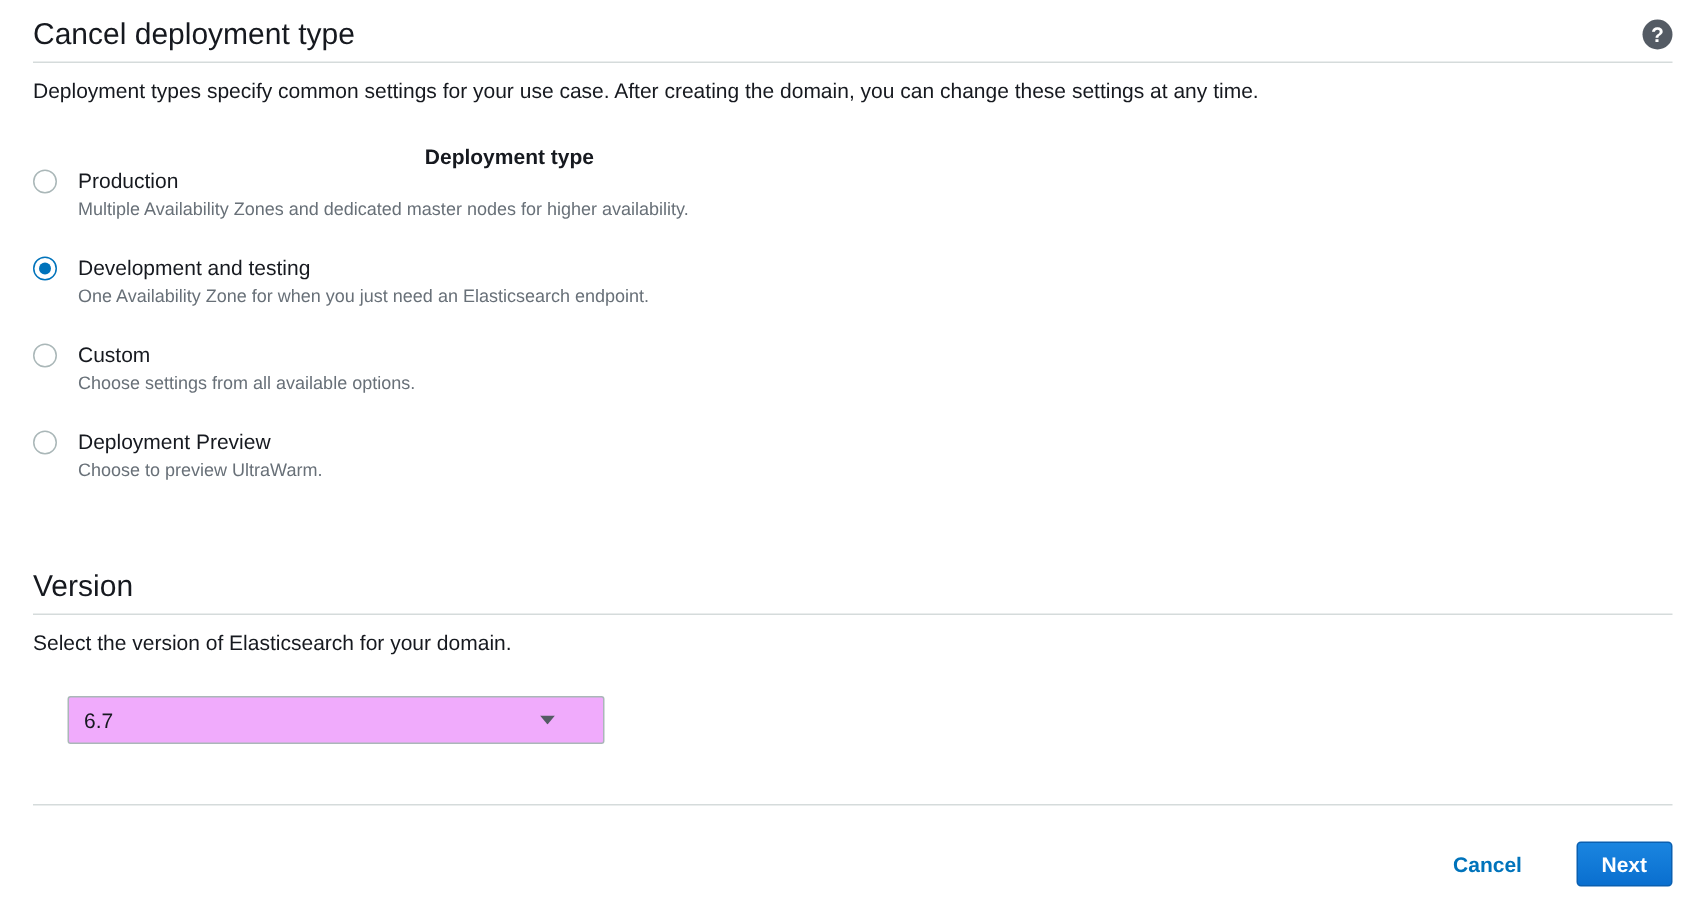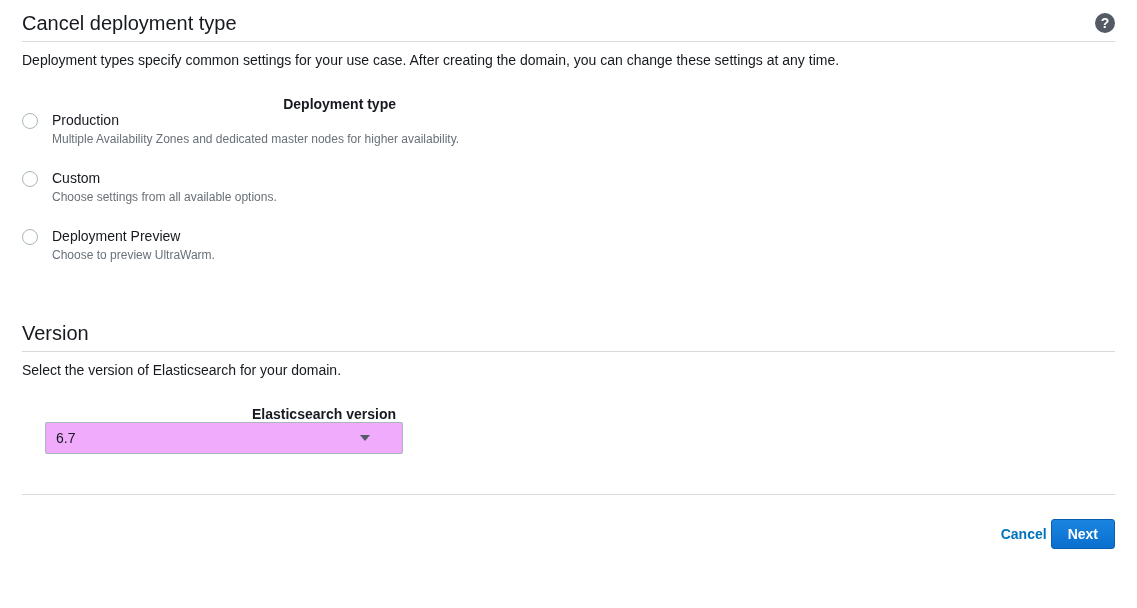--- a/index.html
+++ b/index.html
@@ -129,21 +129,21 @@
   .select-caret svg { display: block; }
   .footer-sep {
     height: 1px;
     background: #d5dbdb;
     margin-top: 40px;
   }
   .footer-actions {
     display: flex;
     justify-content: flex-end;
     align-items: center;
-    gap: 4px;
+    gap: 36px;
     margin-top: 24px;
   }
   .btn-link {
     background: none;
     border: none;
     color: #0073bb;
     font-weight: 700;
     font-size: 14px;
     cursor: pointer;
     padding: 0;
@@ -176,20 +176,27 @@
     <div class="field-body">
 
       <div class="radio-option">
         <div class="radio-outer"></div>
         <div class="radio-text">
           <div class="radio-label">Production</div>
           <div class="radio-desc">Multiple Availability Zones and dedicated master nodes for higher availability.</div>
         </div>
       </div>
 
+      <div class="radio-option selected">
+        <div class="radio-outer"></div>
+        <div class="radio-text">
+          <div class="radio-label">Development and testing</div>
+          <div class="radio-desc">One Availability Zone for when you just need an Elasticsearch endpoint.</div>
+        </div>
+      </div>
 
       <div class="radio-option">
         <div class="radio-outer"></div>
         <div class="radio-text">
           <div class="radio-label">Custom</div>
           <div class="radio-desc">Choose settings from all available options.</div>
         </div>
       </div>
 
       <div class="radio-option">
@@ -204,21 +211,20 @@
   </div>
 
   <div class="spacer-lg"></div>
 
   <div class="section-header">
     <div class="section-title">Version</div>
   </div>
   <div class="section-desc">Select the version of Elasticsearch for your domain.</div>
 
   <div class="field-row">
-    <div class="field-label">Elasticsearch version</div>
     <div class="field-body">
       <div class="select-wrap">
         <div class="select">6.7</div>
         <span class="select-caret">
           <svg width="10" height="6" viewBox="0 0 10 6">
               <path d="M0 0 L5 6 L10 0 Z" fill="#545b64"></path>
             </svg>
         </span>
       </div>
     </div>

